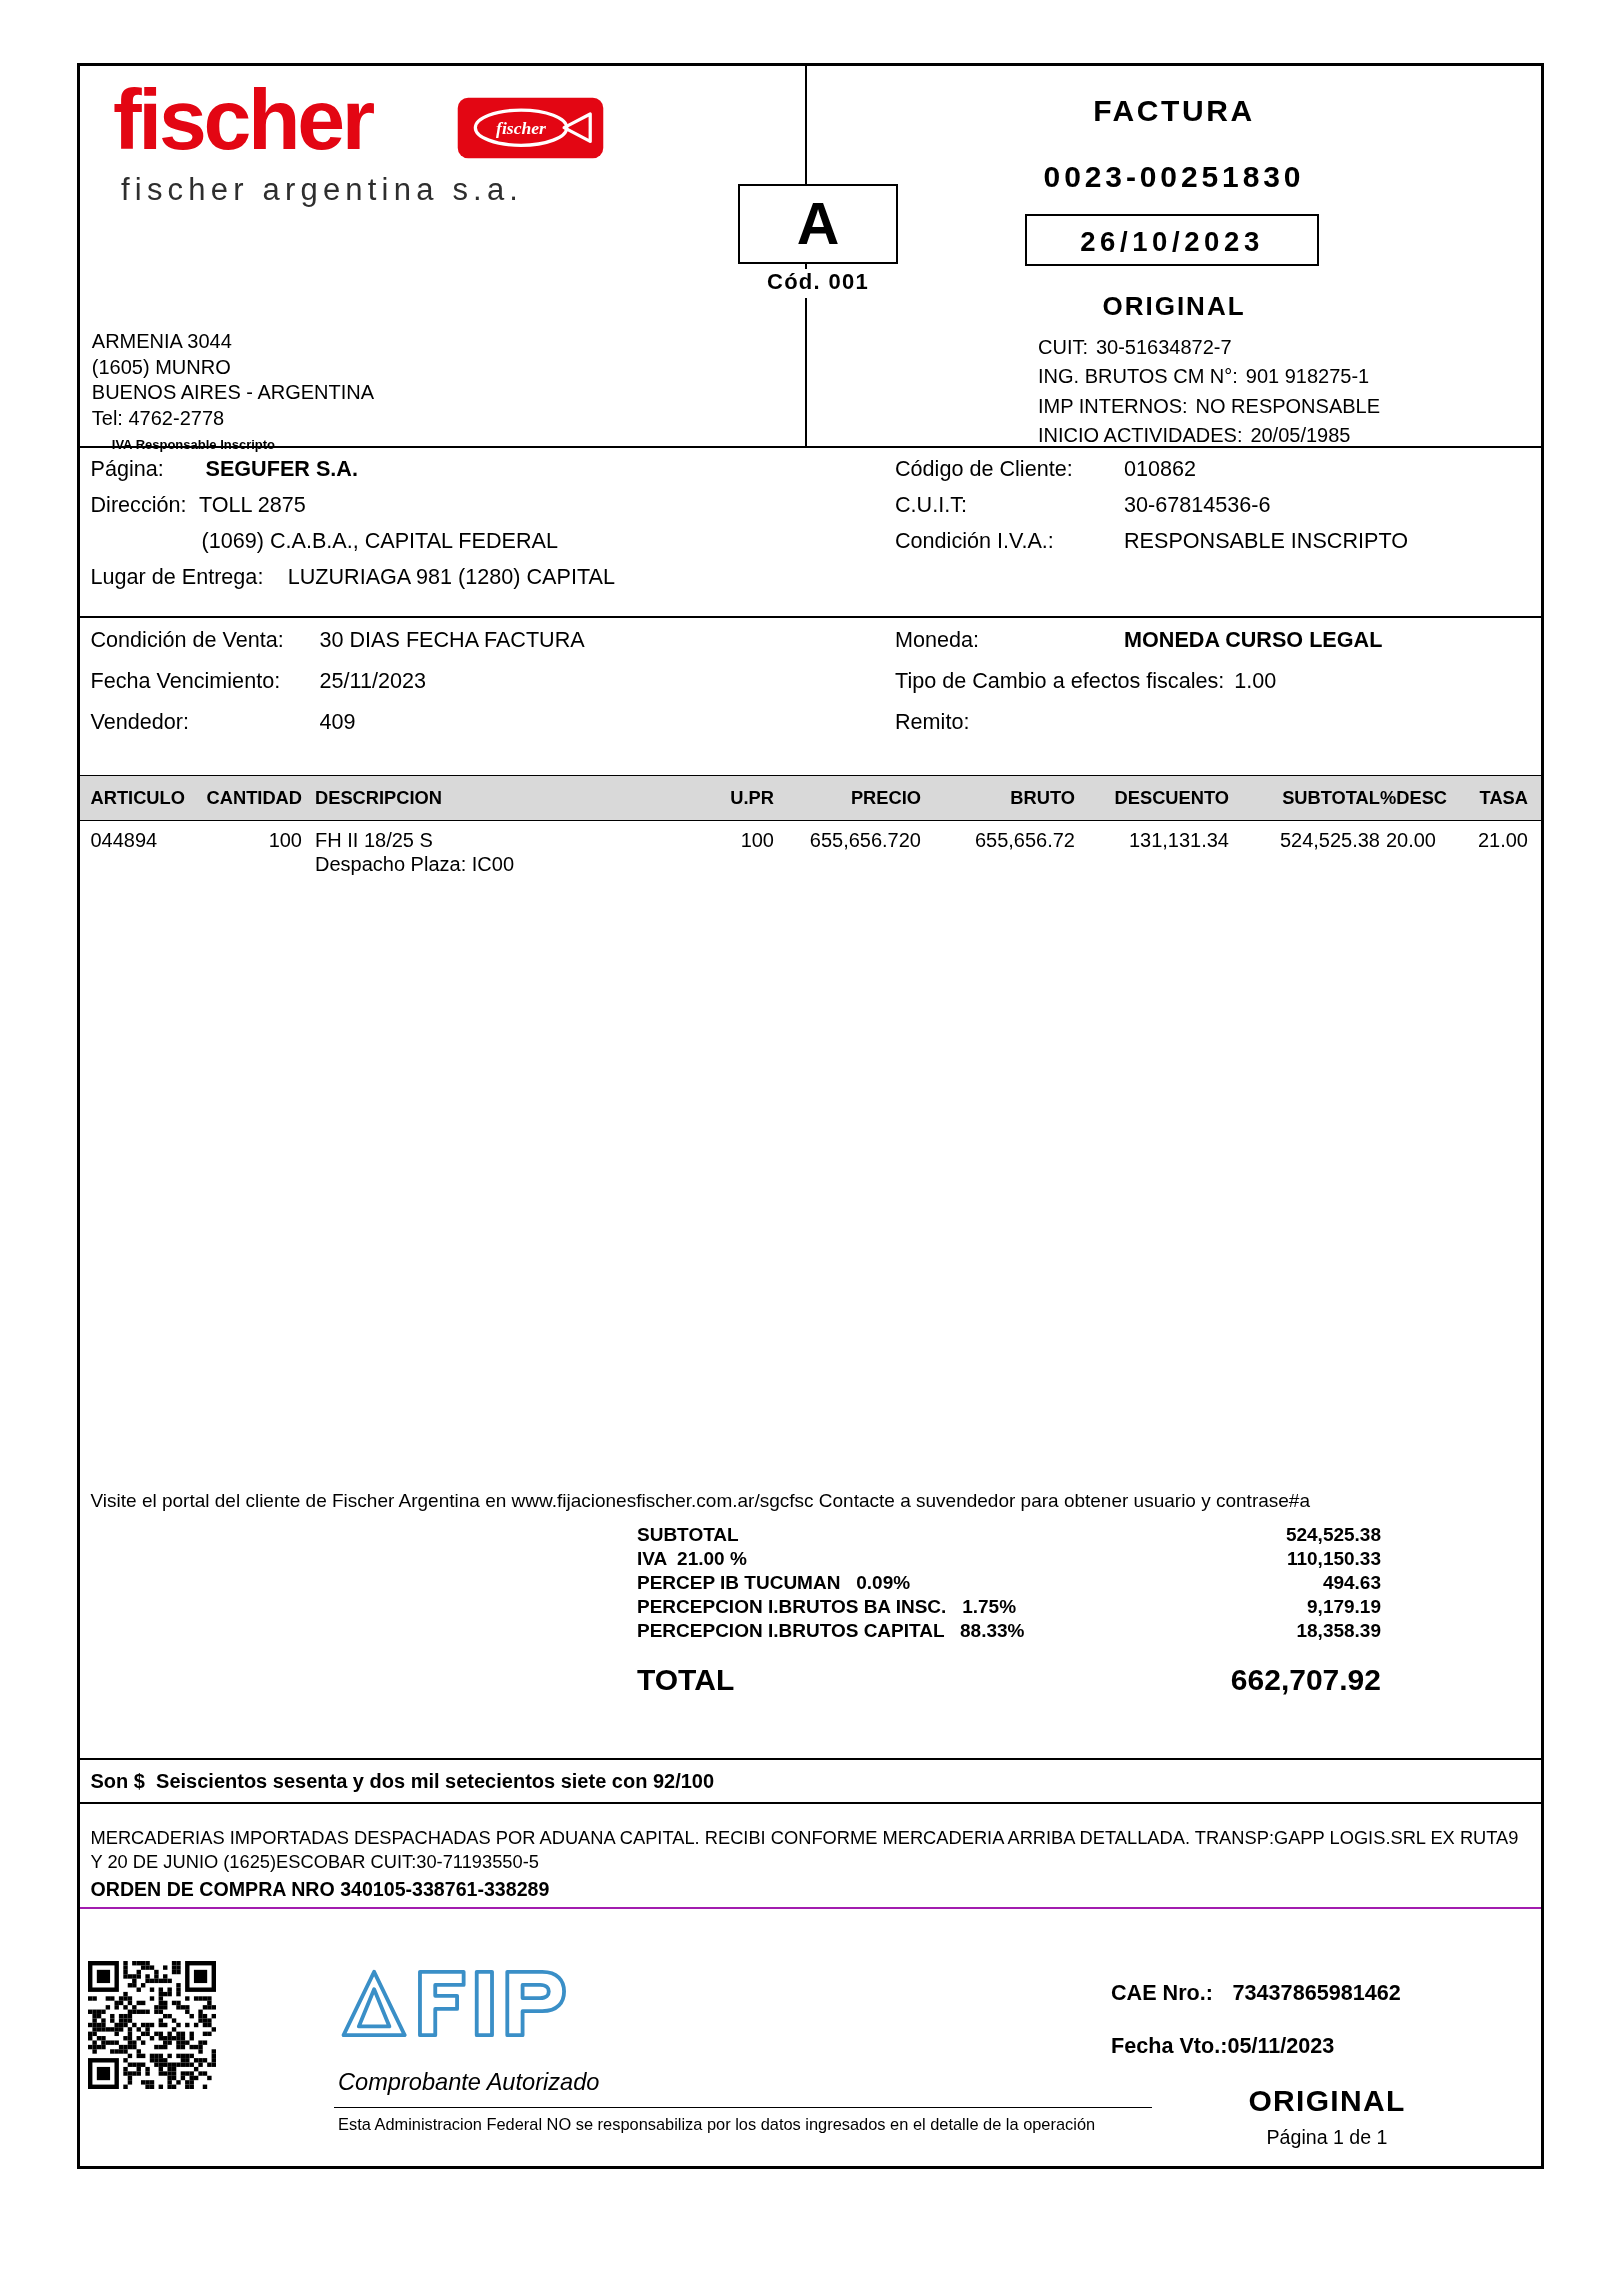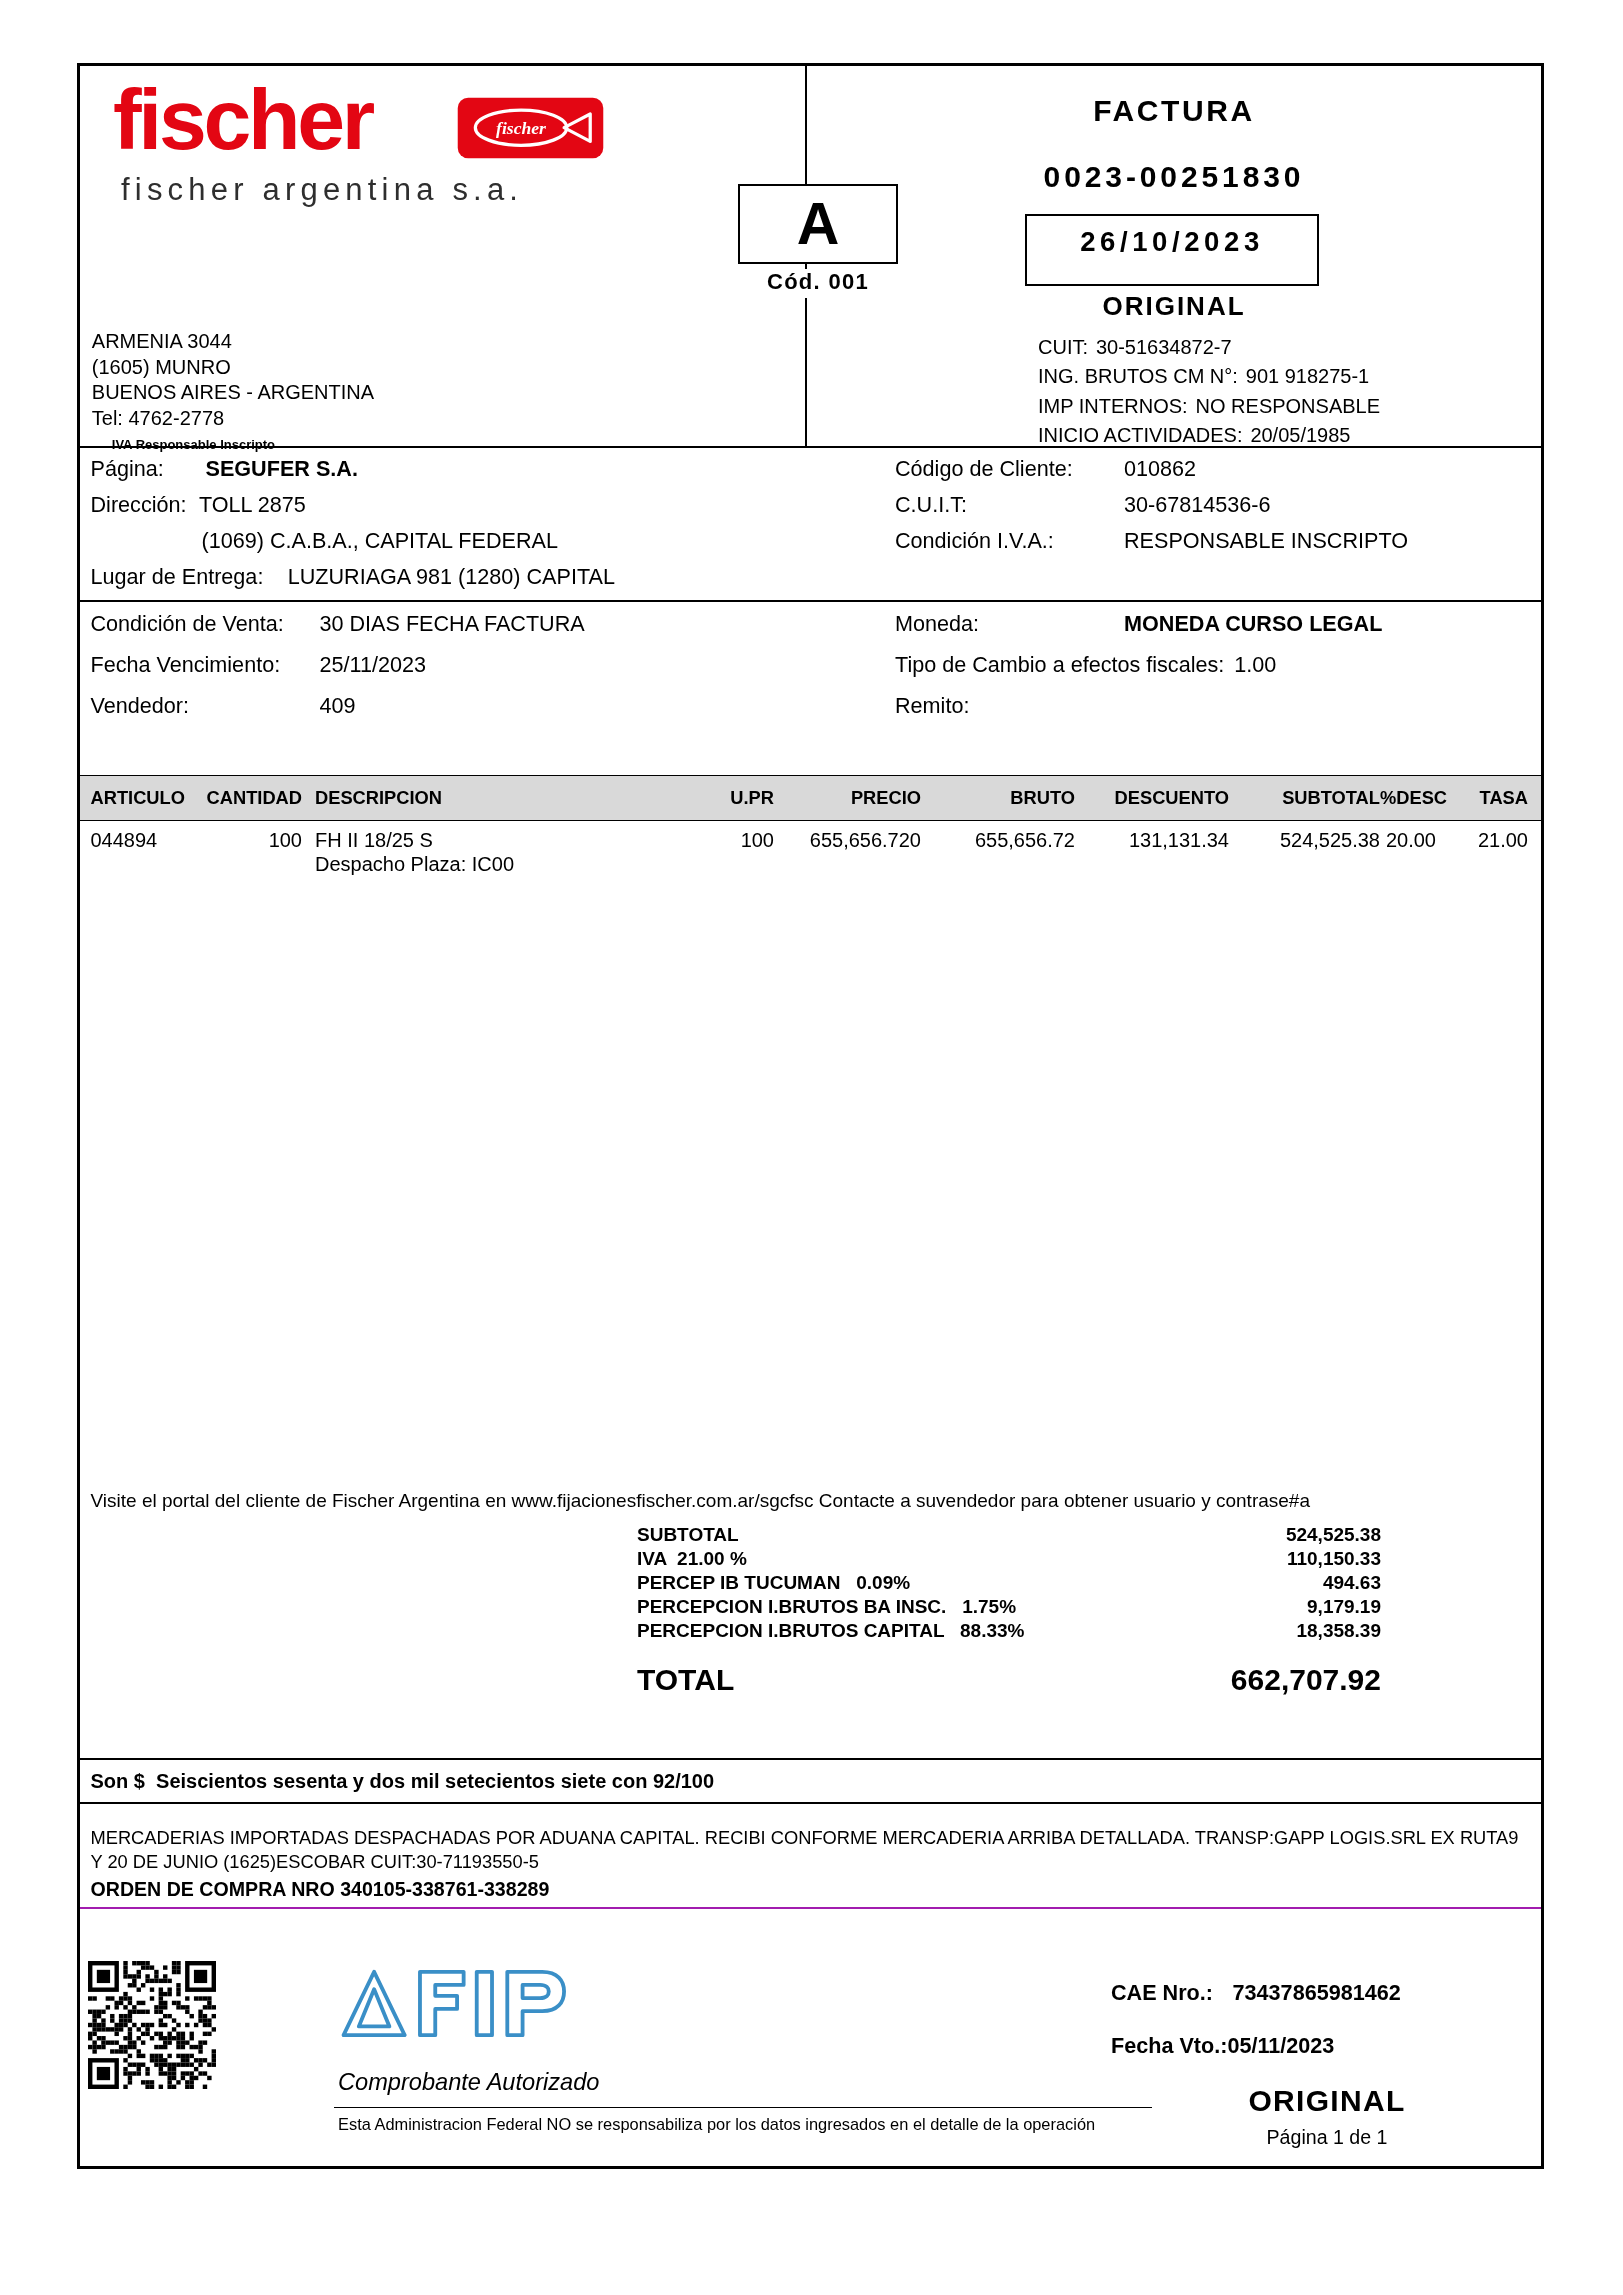--- a/index.html
+++ b/index.html
@@ -39,21 +39,21 @@
   .letter-code {
     position: absolute; left: 658px; top: 203px; width: 160px; height: 29px;
     background: #fff; text-align: center; font-size: 22px; font-weight: bold; letter-spacing: 1.3px;
   }
 
   .doc-title { position: absolute; left: 727px; right: 0; top: 27.5px; text-align: center;
     font-size: 30px; font-weight: bold; letter-spacing: 2.6px; }
   .doc-number { position: absolute; left: 727px; right: 0; top: 94px; text-align: center;
     font-size: 30px; font-weight: bold; letter-spacing: 3.9px; }
   .date-box {
-    position: absolute; left: 945px; top: 148px; width: 294px; height: 72px;
+    position: absolute; left: 945px; top: 148px; width: 294px; height: 52px;
     border: 2.6px solid #000; text-align: center; line-height: 52px;
     font-size: 27.5px; font-weight: bold; letter-spacing: 4.6px;
   }
   .doc-copy { position: absolute; left: 727px; right: 0; top: 225px; text-align: center;
     font-size: 26px; font-weight: bold; letter-spacing: 2px; }
   .fiscal-block { position: absolute; left: 958px; top: 267px; font-size: 20px; line-height: 29.4px; }
   .fiscal-block .val { margin-left: 7.9px; }
 
   
   .client-section {
@@ -61,21 +61,21 @@
     border-top: 2px solid #000; padding-top: 7.9px; font-size: 21.6px;
   }
   .crow { position: relative; height: 36px; padding-left: 10.5px; }
   .lbl-senores { display: inline-block; width: 115px; }
   .indent-city { margin-left: 111px; }
   .rl { position: absolute; left: 815px; top: 0; }
   .rv { position: absolute; left: 1044px; top: 0; }
 
   
   .conditions-section {
-    position: absolute; top: 534px; left: 0; right: 0; height: 139px;
+    position: absolute; top: 550px; left: 0; right: 0; height: 139px;
     border-top: 2px solid #000; padding-top: 9.2px; font-size: 21.6px;
   }
   .qrow { position: relative; height: 41px; padding-left: 10.5px; }
   .lbl-cond { display: inline-block; width: 229px; }
 
   
   .tcols { display: flex; width: 100%; }
   .c1 { width: 124px; padding-left: 10.5px; }
   .c2 { width: 98px; text-align: right; }
   .c3 { width: 393px; padding-left: 13px; }

